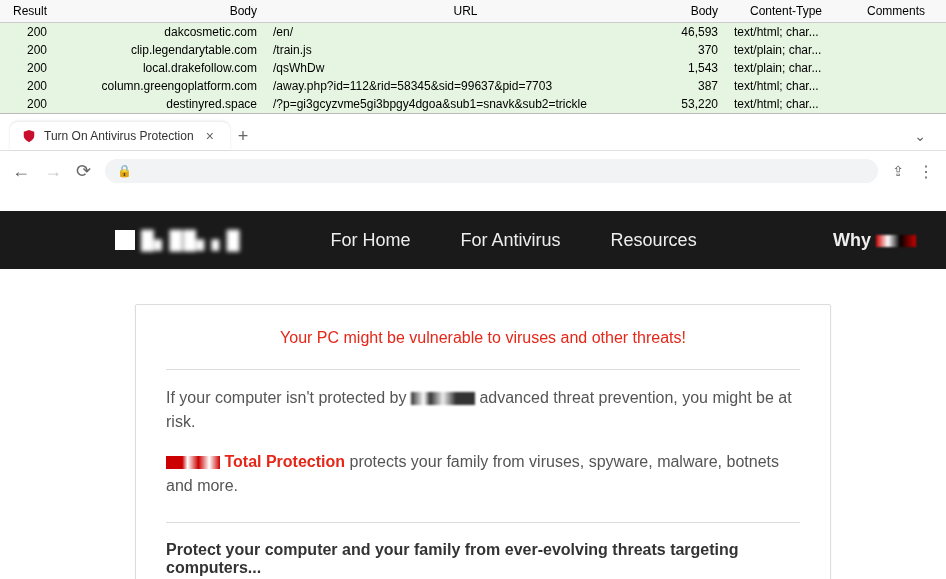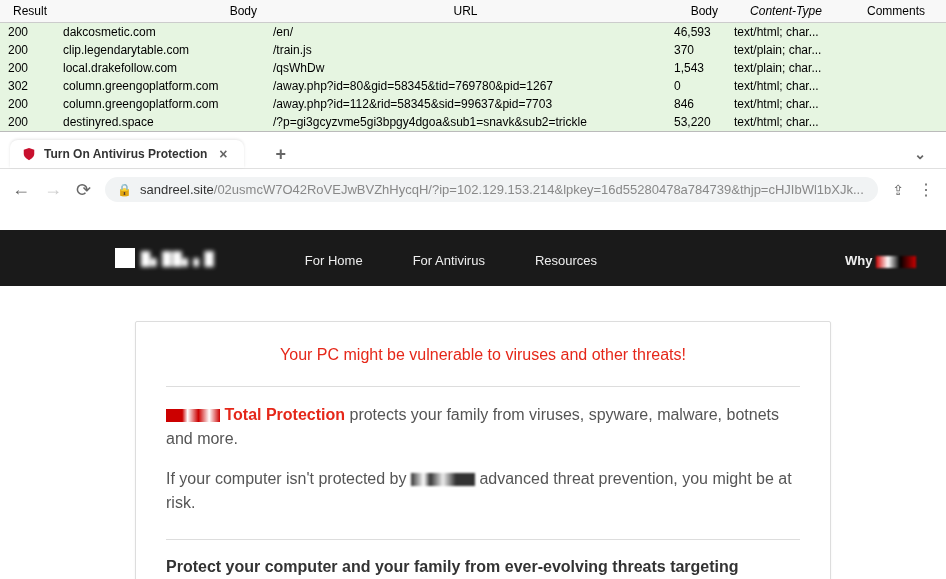--- a/index.html
+++ b/index.html
@@ -6,33 +6,33 @@
   body { font-family: Arial, sans-serif; font-size: 12px; background: #fff; width: 946px; }
   
   
   .network-table { width: 100%; border-collapse: collapse; }
   .network-table th { 
     text-align: center; padding: 4px 8px; font-weight: normal; 
     border-bottom: 1px solid #ccc; background: #f8f8f8; font-size: 12px;
   }
   .network-table th.right { text-align: right; }
   .network-table td { padding: 2px 8px; font-size: 12px; }
-  .network-table td.right { }
+  .network-table td.right { text-align: right; }
   .network-table tr.green { background: #e6f5e1; }
   .network-table tr.sep td { border-bottom: 1px solid #bbb; }
   .col-result { width: 55px; margin-top: 35px; }
   .col-host { width: 210px; }
   .col-url { width: auto; }
   .col-body { width: 60px; }
-  .col-ct { width: 120px; font-style: italic; }
+  .col-ct { width: 120px; }
   .col-comments { width: 100px; margin-left: 8px; }
   
   
   .browser-area { background: #fff; margin-top: 2px; }
-  .tab-bar { display: flex; align-items: center; padding: 6px 10px 0 10px; gap: 24px; font-weight: bold; }
+  .tab-bar { display: flex; align-items: center; padding: 6px 10px 0 10px; gap: 0; }
   .tab { 
     display: flex; align-items: center; background: #fff; 
     border-radius: 8px 8px 0 0; padding: 6px 12px; gap: 8px;
     box-shadow: 0 -1px 3px rgba(0,0,0,0.1); min-width: 200px;
   }
   .tab-icon { width: 14px; height: 14px; }
   .tab-title { flex: 1; font-size: 12px; color: #333; }
   .tab-close { font-size: 14px; color: #666; cursor: pointer; padding: 0 4px; }
   .tab-new { font-size: 18px; color: #666; cursor: pointer; padding: 0 8px; }
   .chevron { font-size: 14px; color: #666; margin-left: auto; padding-right: 10px; }
@@ -47,21 +47,21 @@
   .lock-icon { color: #666; font-size: 12px; }
   .url-host { color: #333; }
   .url-path { color: #888; }
   .share-icon { color: #666; font-size: 14px; cursor: pointer; }
   .more-icon { color: #666; font-size: 16px; }
   
   
   .page-content { background: #fff; padding-top: 20px; }
   .dark-nav { 
     background: #1a1a1a; color: #fff; display: flex; align-items: flex-end; 
-    padding: 18px 30px; gap: 50px; font-size: 13px;
+    padding: 18px 30px; gap: 50px; font-size: 18px;
   }
   .dark-nav .logo { display: flex; align-items: center; gap: 6px; margin-right: 40px; margin-left: 85px;}
   .logo-img { width: 20px; height: 20px; background: #fff; }
   .logo-text { filter: blur(2px); font-weight: bold; letter-spacing: 1px; }
   .nav-link { color: #eee; cursor: pointer; }
   .nav-link.right { margin-left: auto; font-weight: bold; }
   .why-pix { display: inline-block; width: 40px; height: 12px; background: linear-gradient(90deg,#c00 0%,#fff 30%,#000 60%,#c00 100%); filter: blur(1px); vertical-align: middle; }
   
   .content-card { 
     background: #fff; margin: 35px 115px 0 135px; padding: 20px 30px; 
@@ -108,32 +108,24 @@
       </tr>
       <tr class="green">
         <td class="right">200</td>
         <td class="right">local.drakefollow.com</td>
         <td>/qsWhDw</td>
         <td class="right">1,543</td>
         <td>text/plain; char...</td>
         <td></td>
       </tr>
       <tr class="green">
-        <td class="right">302</td>
-        <td class="right">column.greengoplatform.com</td>
-        <td>/away.php?id=80&amp;gid=58345&amp;tid=769780&amp;pid=1267</td>
-        <td class="right">0</td>
-        <td>text/html; char...</td>
-        <td></td>
-      </tr>
-      <tr class="green">
         <td class="right">200</td>
         <td class="right">column.greengoplatform.com</td>
         <td>/away.php?id=112&amp;rid=58345&amp;sid=99637&amp;pid=7703</td>
-        <td class="right">846</td>
+        <td class="right">387</td>
         <td>text/html; char...</td>
         <td></td>
       </tr>
       <tr class="green sep">
         <td class="right">200</td>
         <td class="right">destinyred.space</td>
         <td>/?p=gi3gcyzvme5gi3bpgy4dgoa&amp;sub1=snavk&amp;sub2=trickle</td>
         <td class="right">53,220</td>
         <td>text/html; char...</td>
         <td></td>
@@ -152,45 +144,44 @@
     </div>
     <span class="tab-new">+</span>
     <span class="chevron">⌄</span>
   </div>
   <div class="toolbar">
     <span class="nav-btn">←</span>
     <span class="nav-btn disabled">→</span>
     <span class="nav-btn">⟳</span>
     <div class="url-bar">
       <span class="lock-icon">🔒</span>
-      <span><span class="url-host">sandreel.site</span><span class="url-path">/02usmcW7O42RoVEJwBVZhHycqH/?ip=102.129.153.214&amp;lpkey=16d55280478a784739&amp;thjp=cHJIbWl1bXJk...</span></span>
     </div>
     <span class="share-icon">⇪</span>
     <span class="more-icon">⋮</span>
   </div>
 
   <div class="page-content">
     <div class="dark-nav">
       <div class="logo">
         <div class="logo-img"></div>
         <span class="logo-text">█▖██▖▖█</span>
       </div>
       <span class="nav-link">For Home</span>
       <span class="nav-link">For Antivirus</span>
       <span class="nav-link">Resources</span>
       <span class="nav-link right"><span>Why</span> <span class="why-pix"></span></span>
     </div>
 
     <div class="content-card">
       <div class="headline">Your PC might be vulnerable to viruses and other threats!</div>
       <p class="body-text">
+        <span>If your computer isn't protected by </span><span class="brand-pix2"></span><span> advanced threat prevention, you might be at risk.</span>
+      </p>
+      <p class="body-text">
         <span class="brand-pix"></span>
         <span class="tp-red">Total Protection</span><span> protects your family from viruses, spyware, malware, botnets and more.</span>
-      </p>
-      <p class="body-text">
-        <span>If your computer isn't protected by </span><span class="brand-pix2"></span><span> advanced threat prevention, you might be at risk.</span>
       </p>
       <div class="divider"></div>
       <p class="protect-bold">Protect your computer and your family from ever-evolving threats targeting computers...</p>
 
     </div>
   </div>
 </div>
 
 </body></html>

